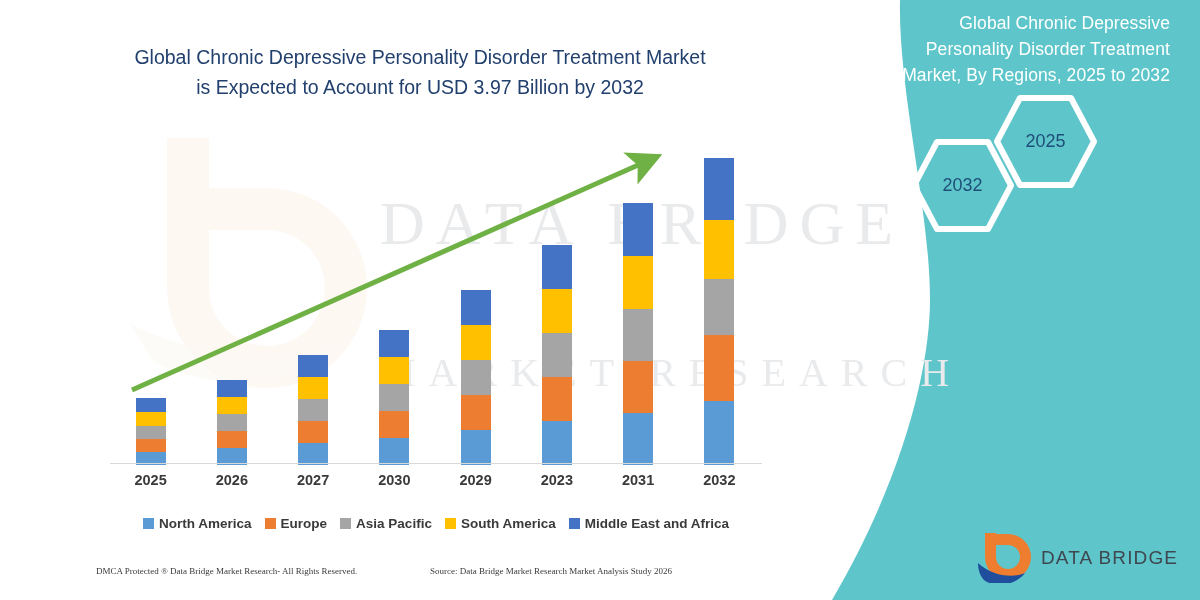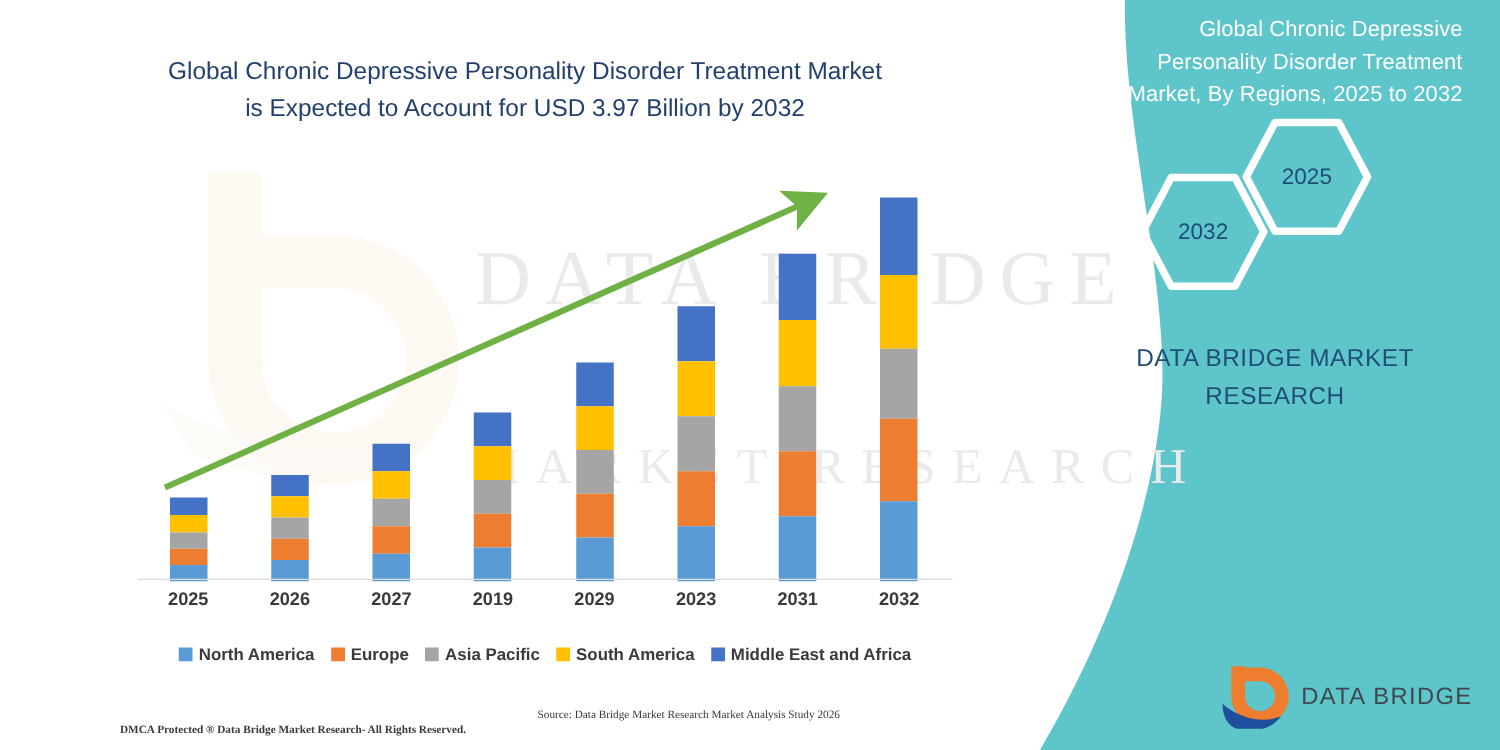--- a/index.html
+++ b/index.html
@@ -72,21 +72,21 @@
   }
   #legend {
     position: absolute; left: 110px; top: 512px; width: 652px; height: 22px;
     display: flex; align-items: center; justify-content: center; gap: 13px;
   }
   .leg-item { display: flex; align-items: center; gap: 5px; }
   .leg-sw { width: 11px; height: 11px; display: block; }
   .leg-tx { font-size: 13.5px; font-weight: bold; color: #3a3a3a; white-space: nowrap; }
 
   #footer { position: absolute; left: 0; top: 566px; width: 810px; height: 24px; z-index: 4; }
-  .foot-l { position: absolute; left: 96px; top: 12px; font-size: 9px; color: #3a3a3a; white-space: nowrap; font-family: "Liberation Serif", serif; font-weight: bold; }
+  .foot-l { position: absolute; left: 96px; top: 0; font-size: 9px; color: #3a3a3a; white-space: nowrap; font-family: "Liberation Serif", serif; }
   .foot-r { position: absolute; left: 430px; top: 0; font-size: 9px; color: #3a3a3a; white-space: nowrap; font-family: "Liberation Serif", serif; }
 
   .arrow-svg { position: absolute; left: 110px; top: 140px; width: 650px; height: 325px; z-index: 2; }
 </style>
 </head>
 <body>
 
 <div id="stage">
 
   <svg class="wm" id="wm-b" viewBox="0 0 300 270">
@@ -166,21 +166,21 @@
           <path d="M0,0 L7,3.5 L0,7 L1.6,3.5 z" fill="#6fb144"></path>
         </marker>
       </defs>
       <line x1="22" y1="250" x2="535" y2="22" stroke="#6fb144" stroke-width="5" marker-end="url(#ah)"></line>
     </svg>
     <div class="axis-line"></div>
     <div class="xlabels">
         <div class="xlab" style="left: 5.625px;">2025</div>
         <div class="xlab" style="left: 86.875px;">2026</div>
         <div class="xlab" style="left: 168.125px;">2027</div>
-        <div class="xlab" style="left: 249.375px;">2019</div>
+        <div class="xlab" style="left: 249.375px;">2030</div>
         <div class="xlab" style="left: 330.625px;">2029</div>
         <div class="xlab" style="left: 411.875px;">2023</div>
         <div class="xlab" style="left: 493.125px;">2031</div>
         <div class="xlab" style="left: 574.375px;">2032</div>
       </div>
     <div id="legend">
         <div class="leg-item">
           <span class="leg-sw" style="background: rgb(91, 155, 213);"></span>
           <span class="leg-tx">North America</span>
         </div>
@@ -224,21 +224,20 @@
         <div class="hex-label">2032</div>
       </div>
       <div class="hex" style="left:93px; top:-14px; width:105px; height:95px;">
         <svg viewBox="0 0 105 95" width="105" height="95">
           <polygon points="27,4 78,4 101,47.5 78,91 27,91 4,47.5" fill="none" stroke="#ffffff" stroke-width="6" stroke-linejoin="round"></polygon>
         </svg>
         <div class="hex-label">2025</div>
       </div>
     </div>
 
-    <div class="rp-brand">DATA BRIDGE MARKET RESEARCH</div>
   </div>
 
   <div id="logo">
     <svg class="mark" viewBox="0 0 58 52">
       <path d="M8 2 h11 v24 a12 12 0 0 0 12 12 a12 12 0 0 0 0 -24 h-12 v-11 h12 a23 23 0 0 1 0 46 a23 23 0 0 1 -23 -23 z" fill="#ee7d30"></path>
       <path d="M1 32 c13 12 33 16 47 10 c-8 11 -26 15 -38 9 c-6 -3 -9 -11 -9 -19 z" fill="#1f4e9c"></path>
     </svg>
     <div class="words">
       <div class="w1">DATA BRIDGE</div>
     </div>

